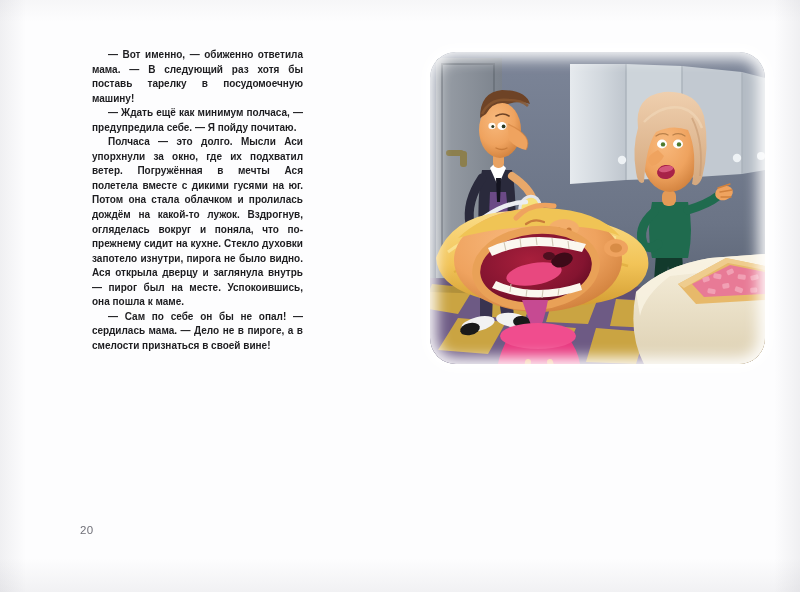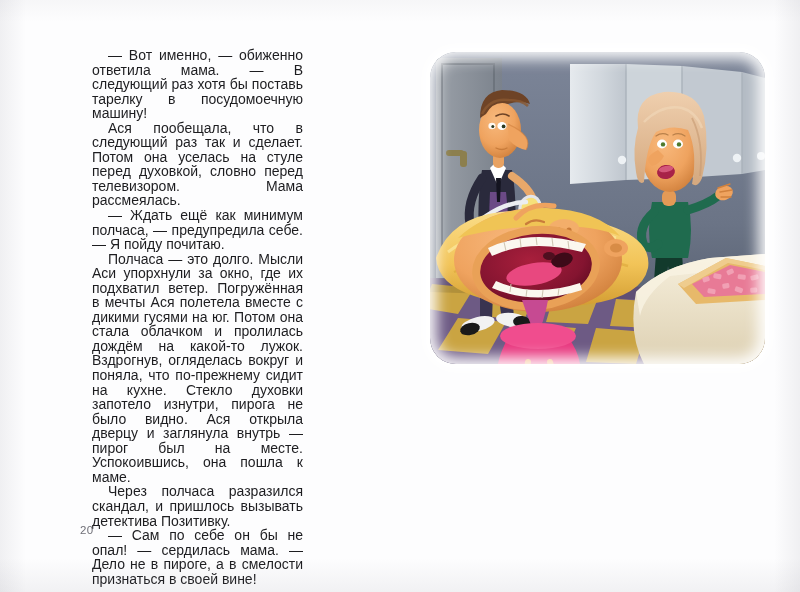--- a/index.html
+++ b/index.html
@@ -56,27 +56,28 @@
     position: absolute;
     top: 0;
     height: 592px;
   }
   .page-left  { left: 0;   width: 400px; }
   .page-right { left: 400px; width: 400px; }
 
   .col {
     position: absolute;
     font-family: "Liberation Sans", sans-serif;
-    font-size: 14px;
+    font-size: 10px;
     line-height: 14.55px;
     color: #1d1d20;
     text-align: justify;
     text-justify: inter-word;
     -webkit-hyphens: none;
     hyphens: none;
+    font-weight: bold;
   }
   .col-left {
     left: 92px;
     top: 48px;
     width: 211px;
   }
   .col p {
     margin: 0;
     text-indent: 16px;
   }
@@ -119,24 +120,22 @@
   .illo svg { display: block; width: 100%; height: 100%; }
 </style>
 </head>
 <body>
 
 <div class="spread">
 
   <div class="page page-left">
     <div class="col col-left">
       <p>— Вот именно, — обиженно ответила мама. — В следующий раз хотя бы поставь тарелку в посудомоечную машину!</p>
-      <p>Ася пообещала, что в следующий раз так и сделает. Потом она уселась на стуле перед духовкой, словно перед телевизором. Мама рассмеялась.</p>
       <p>— Ждать ещё как минимум полчаса, — предупредила себе. — Я пойду почитаю.</p>
       <p>Полчаса — это долго. Мысли Аси упорхнули за окно, где их подхватил ветер. Погружённая в мечты Ася полетела вместе с дикими гусями на юг. Потом она стала облачком и пролилась дождём на какой-то лужок. Вздрогнув, огляделась вокруг и поняла, что по-прежнему сидит на кухне. Стекло духовки запотело изнутри, пирога не было видно. Ася открыла дверцу и заглянула внутрь — пирог был на месте. Успокоившись, она пошла к маме.</p>
-      <p>Через полчаса разразился скандал, и пришлось вызывать детектива Позитивку.</p>
       <p>— Сам по себе он бы не опал! — сердилась мама. — Дело не в пироге, а в смелости признаться в своей вине!</p>
     </div>
     <div class="folio folio-left">20</div>
   </div>
 
   <div class="page page-right">
     
     
   </div>
 

